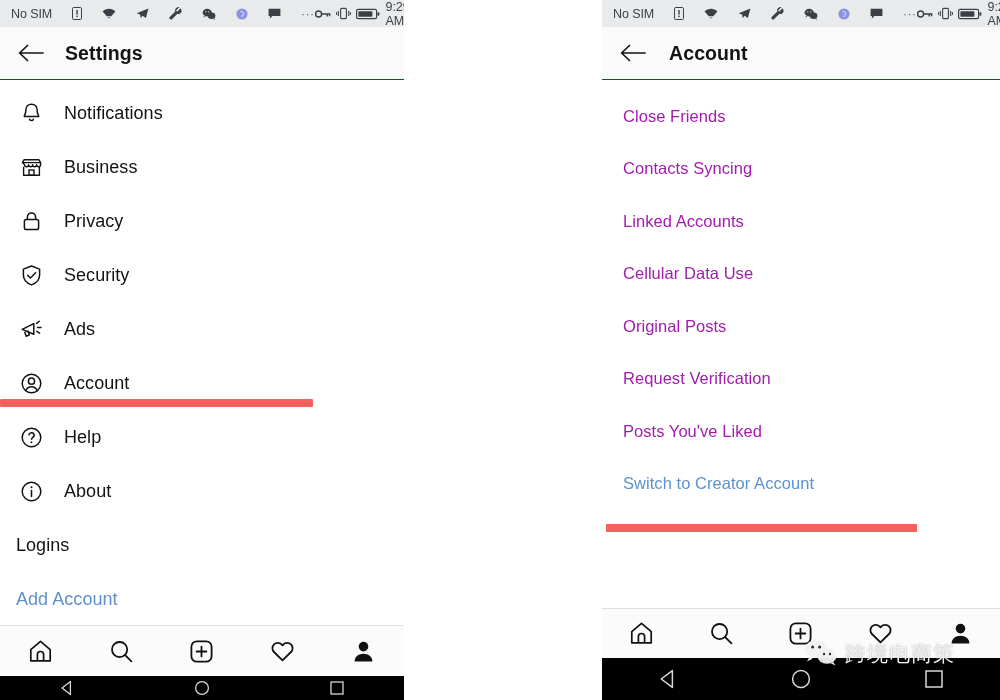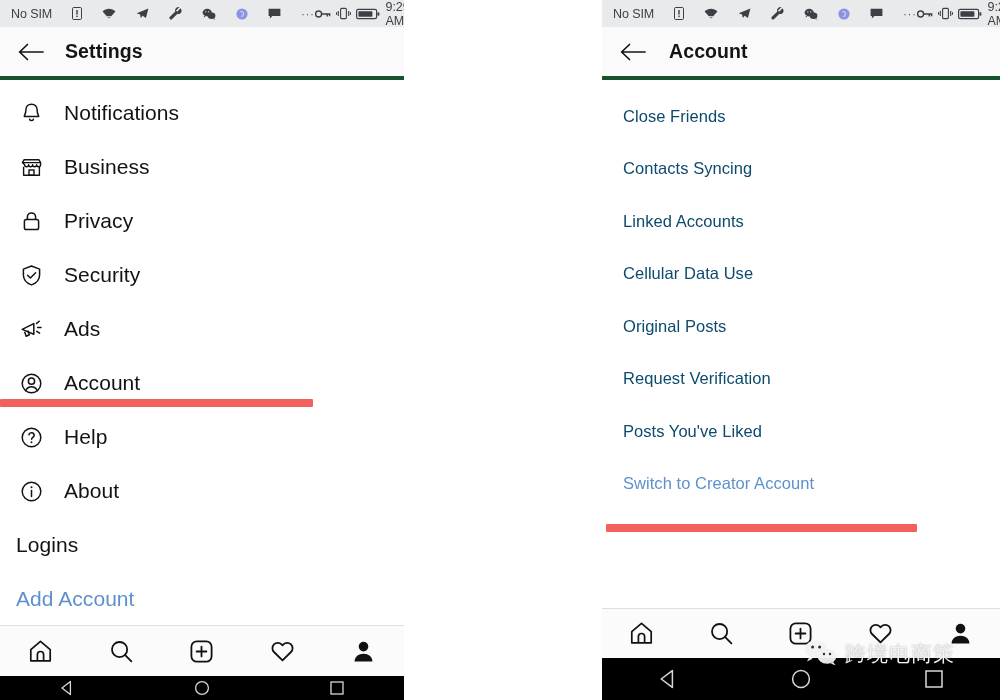--- a/index.html
+++ b/index.html
@@ -26,46 +26,46 @@
   .sb-right { gap: 5px; }
   .sb-text { font-size: 12.5px; color:#3c3f45; white-space:nowrap; }
   .sb-ico { display:inline-flex; align-items:center; }
   .sb-ico svg { display:block; }
   .sb-dots { font-size: 12px; color:#62656b; letter-spacing:0.5px; line-height:1; }
   .sb-time { font-size: 12.5px; color:#3c3f45; margin-left:1px; }
 
   
   .appbar {
     position: relative; height: 53px; background:#fafafa;
-    display:flex; align-items:center; border-bottom:4px solid #14532d;
+    display:flex; align-items:center; border-bottom:1px solid #14532d;
   }
   .back-arrow { margin-left: 15px; width: 30px; height: 30px; display:flex; align-items:center; justify-content:center; }
   .appbar-title { margin-left: 20px; font-size: 19.5px; font-weight: 600; color:#141414; letter-spacing:0.1px; }
   #phone-right .appbar-title { margin-left: 22px; }
 
   
   .settings-list { padding-top: 6px; }
   .settings-row {
     display:flex; align-items:center; height: 54px; padding-left: 16px;
   }
   .settings-row .ico { width: 30px; height: 30px; display:flex; align-items:center; justify-content:center; flex:0 0 30px; }
-  .settings-row .label { margin-left: 18px; font-size: 21px; color:#131313; letter-spacing:0.05px; }
+  .settings-row .label { margin-left: 18px; font-size: 18px; color:#131313; letter-spacing:0.05px; }
   .settings-row.plain { height: 54px; }
   .settings-row.plain .label { margin-left: 0px; }
   .settings-row .label.link { color:#5d91cd; }
 
   
   .hl-bar { position:absolute; background:#f4605e; border-radius:1px; }
   #hl-left  { left: 0px;   top: 399px; width: 313px; height: 8px; }
   #hl-right { left: 606px; top: 524px; width: 311px; height: 8px; }
 
   
   .account-list { padding-top: 10px; }
   .account-row { display:flex; align-items:center; height: 52.5px; padding-left: 21px; }
-  .account-row .label { font-size: 16.5px; color:#0c4a6e; letter-spacing:0.05px; }
+  .account-row .label { font-size: 16.5px; color:#a21caf; letter-spacing:0.05px; }
   .account-row .label.link { color:#5d91cd; }
 
   
   .tabbar {
     position:absolute; left:0; width:100%;
     background:#fbfbfb; border-top:1px solid #e0e0e0;
     display:flex; align-items:center; justify-content:space-around;
   }
   #tabbar-left  { top: 625px; height: 51px; }
   #tabbar-right { top: 608px; height: 50px; }

